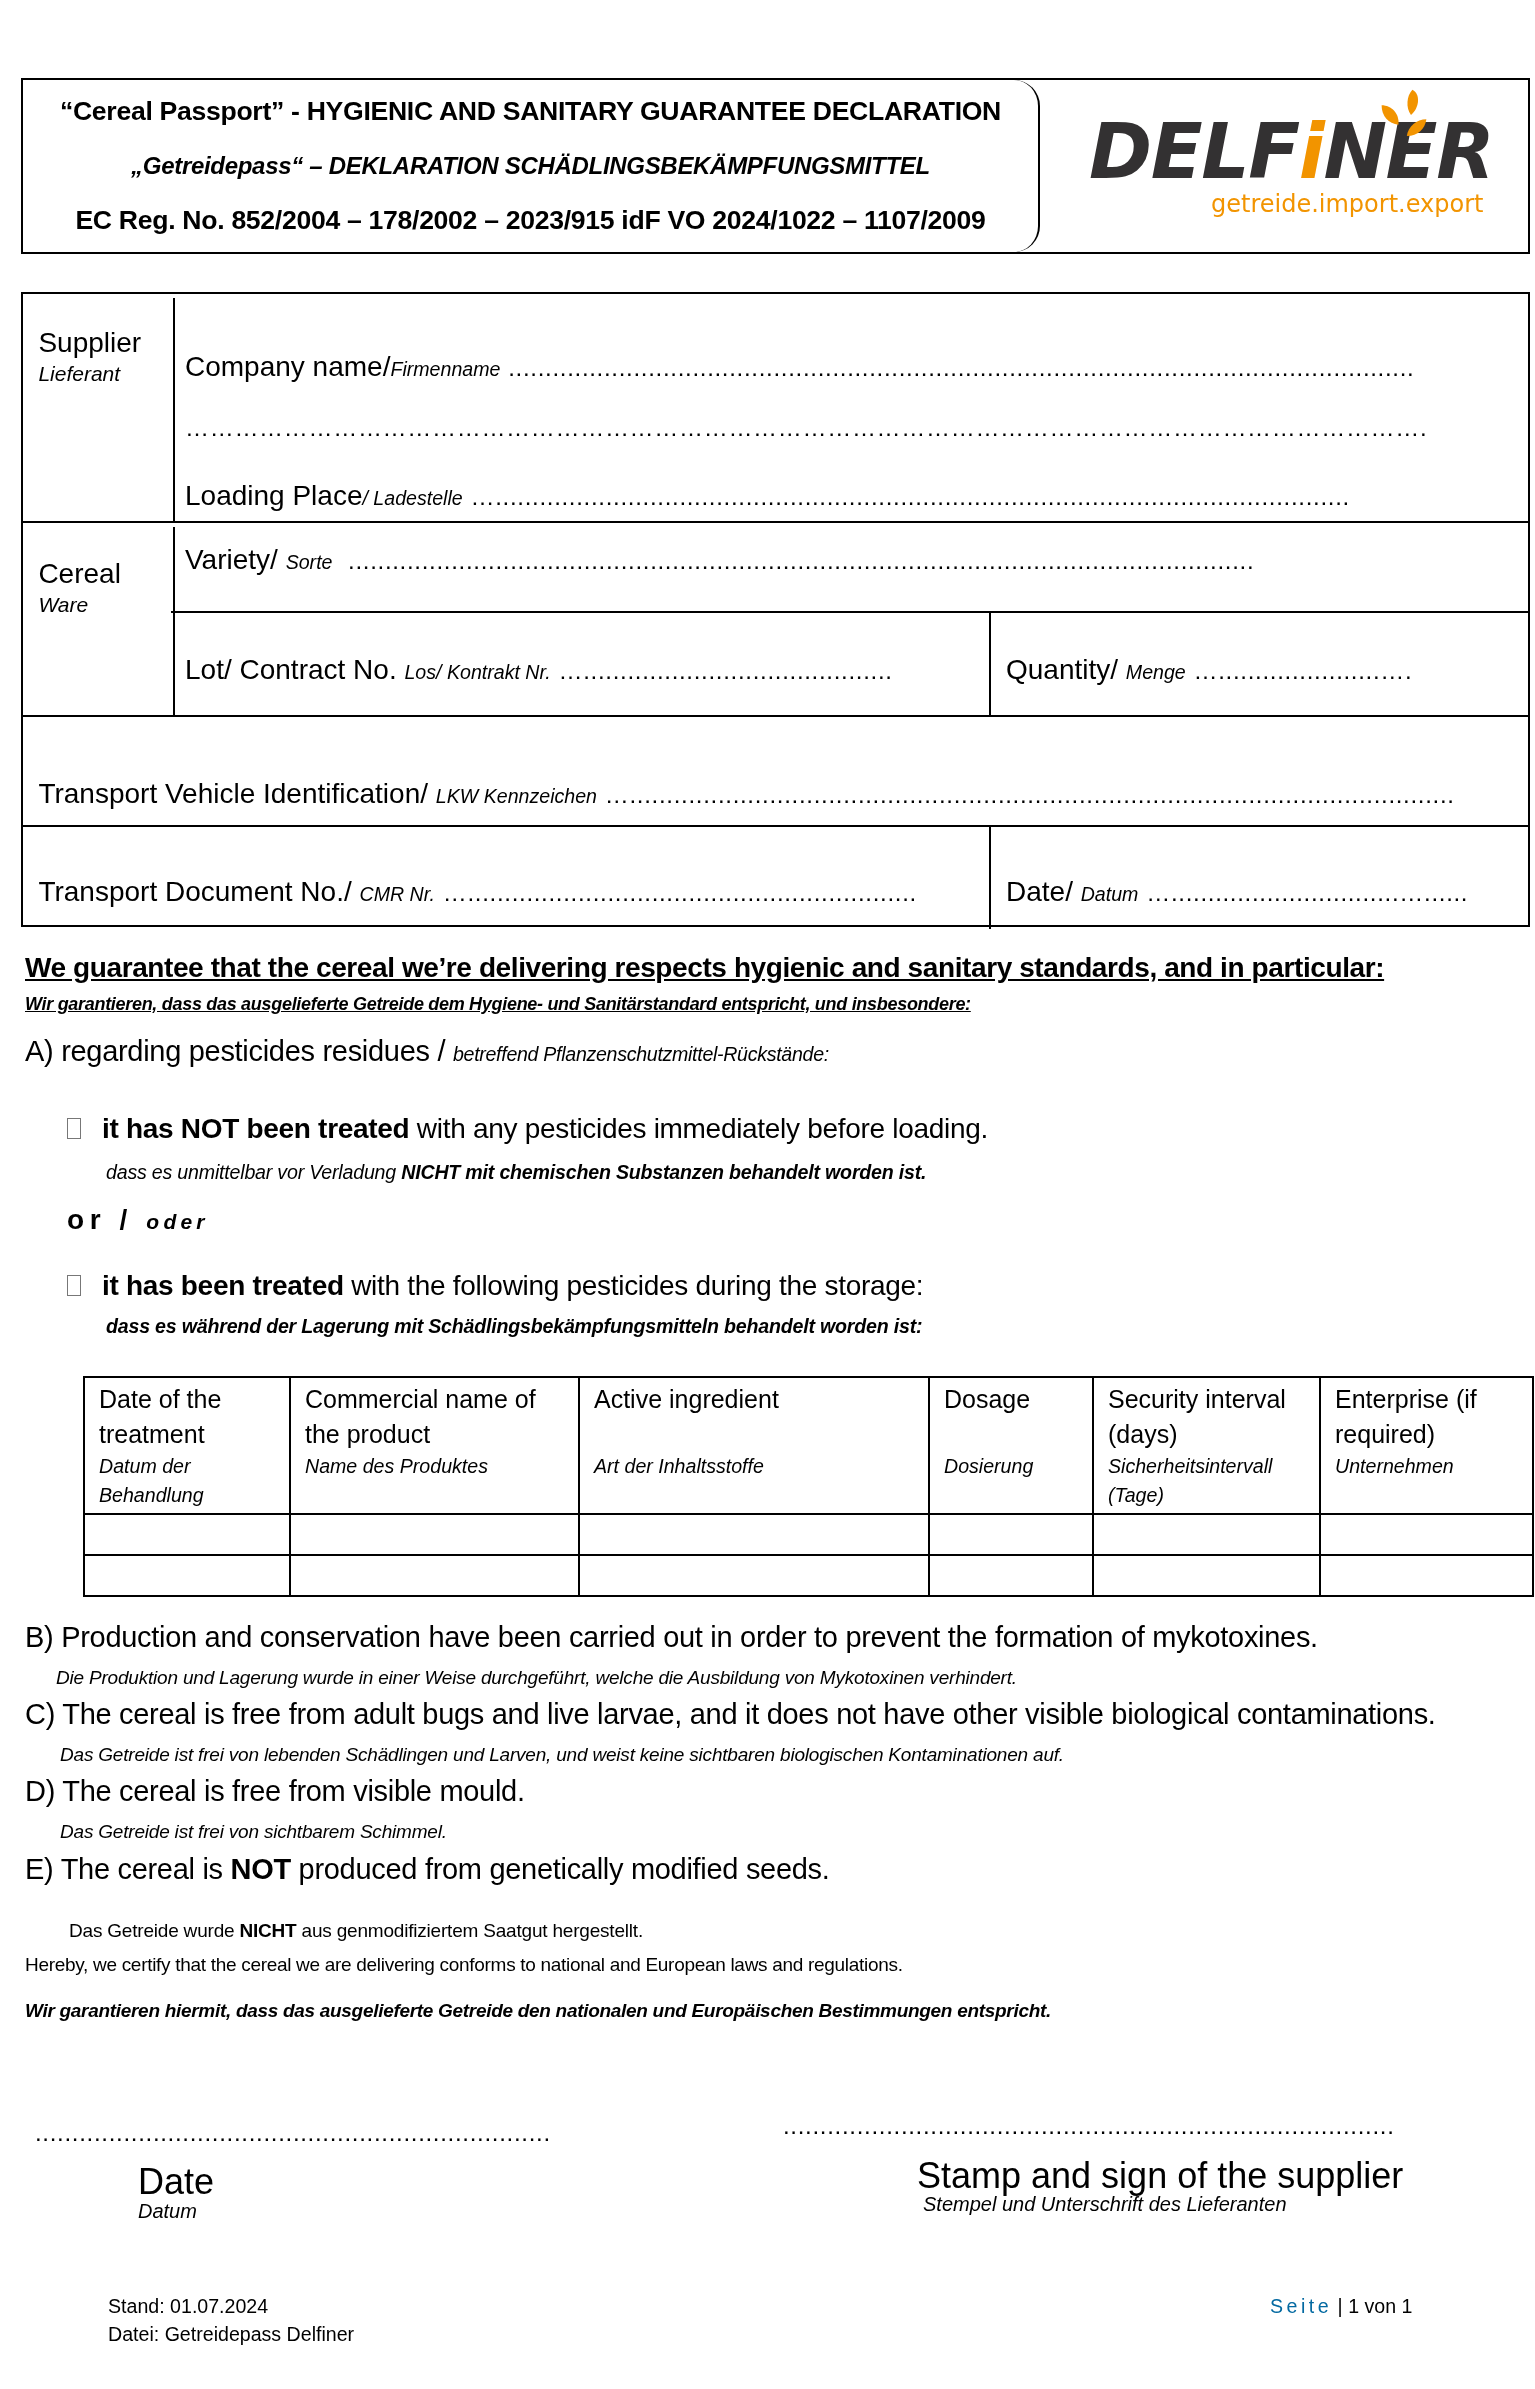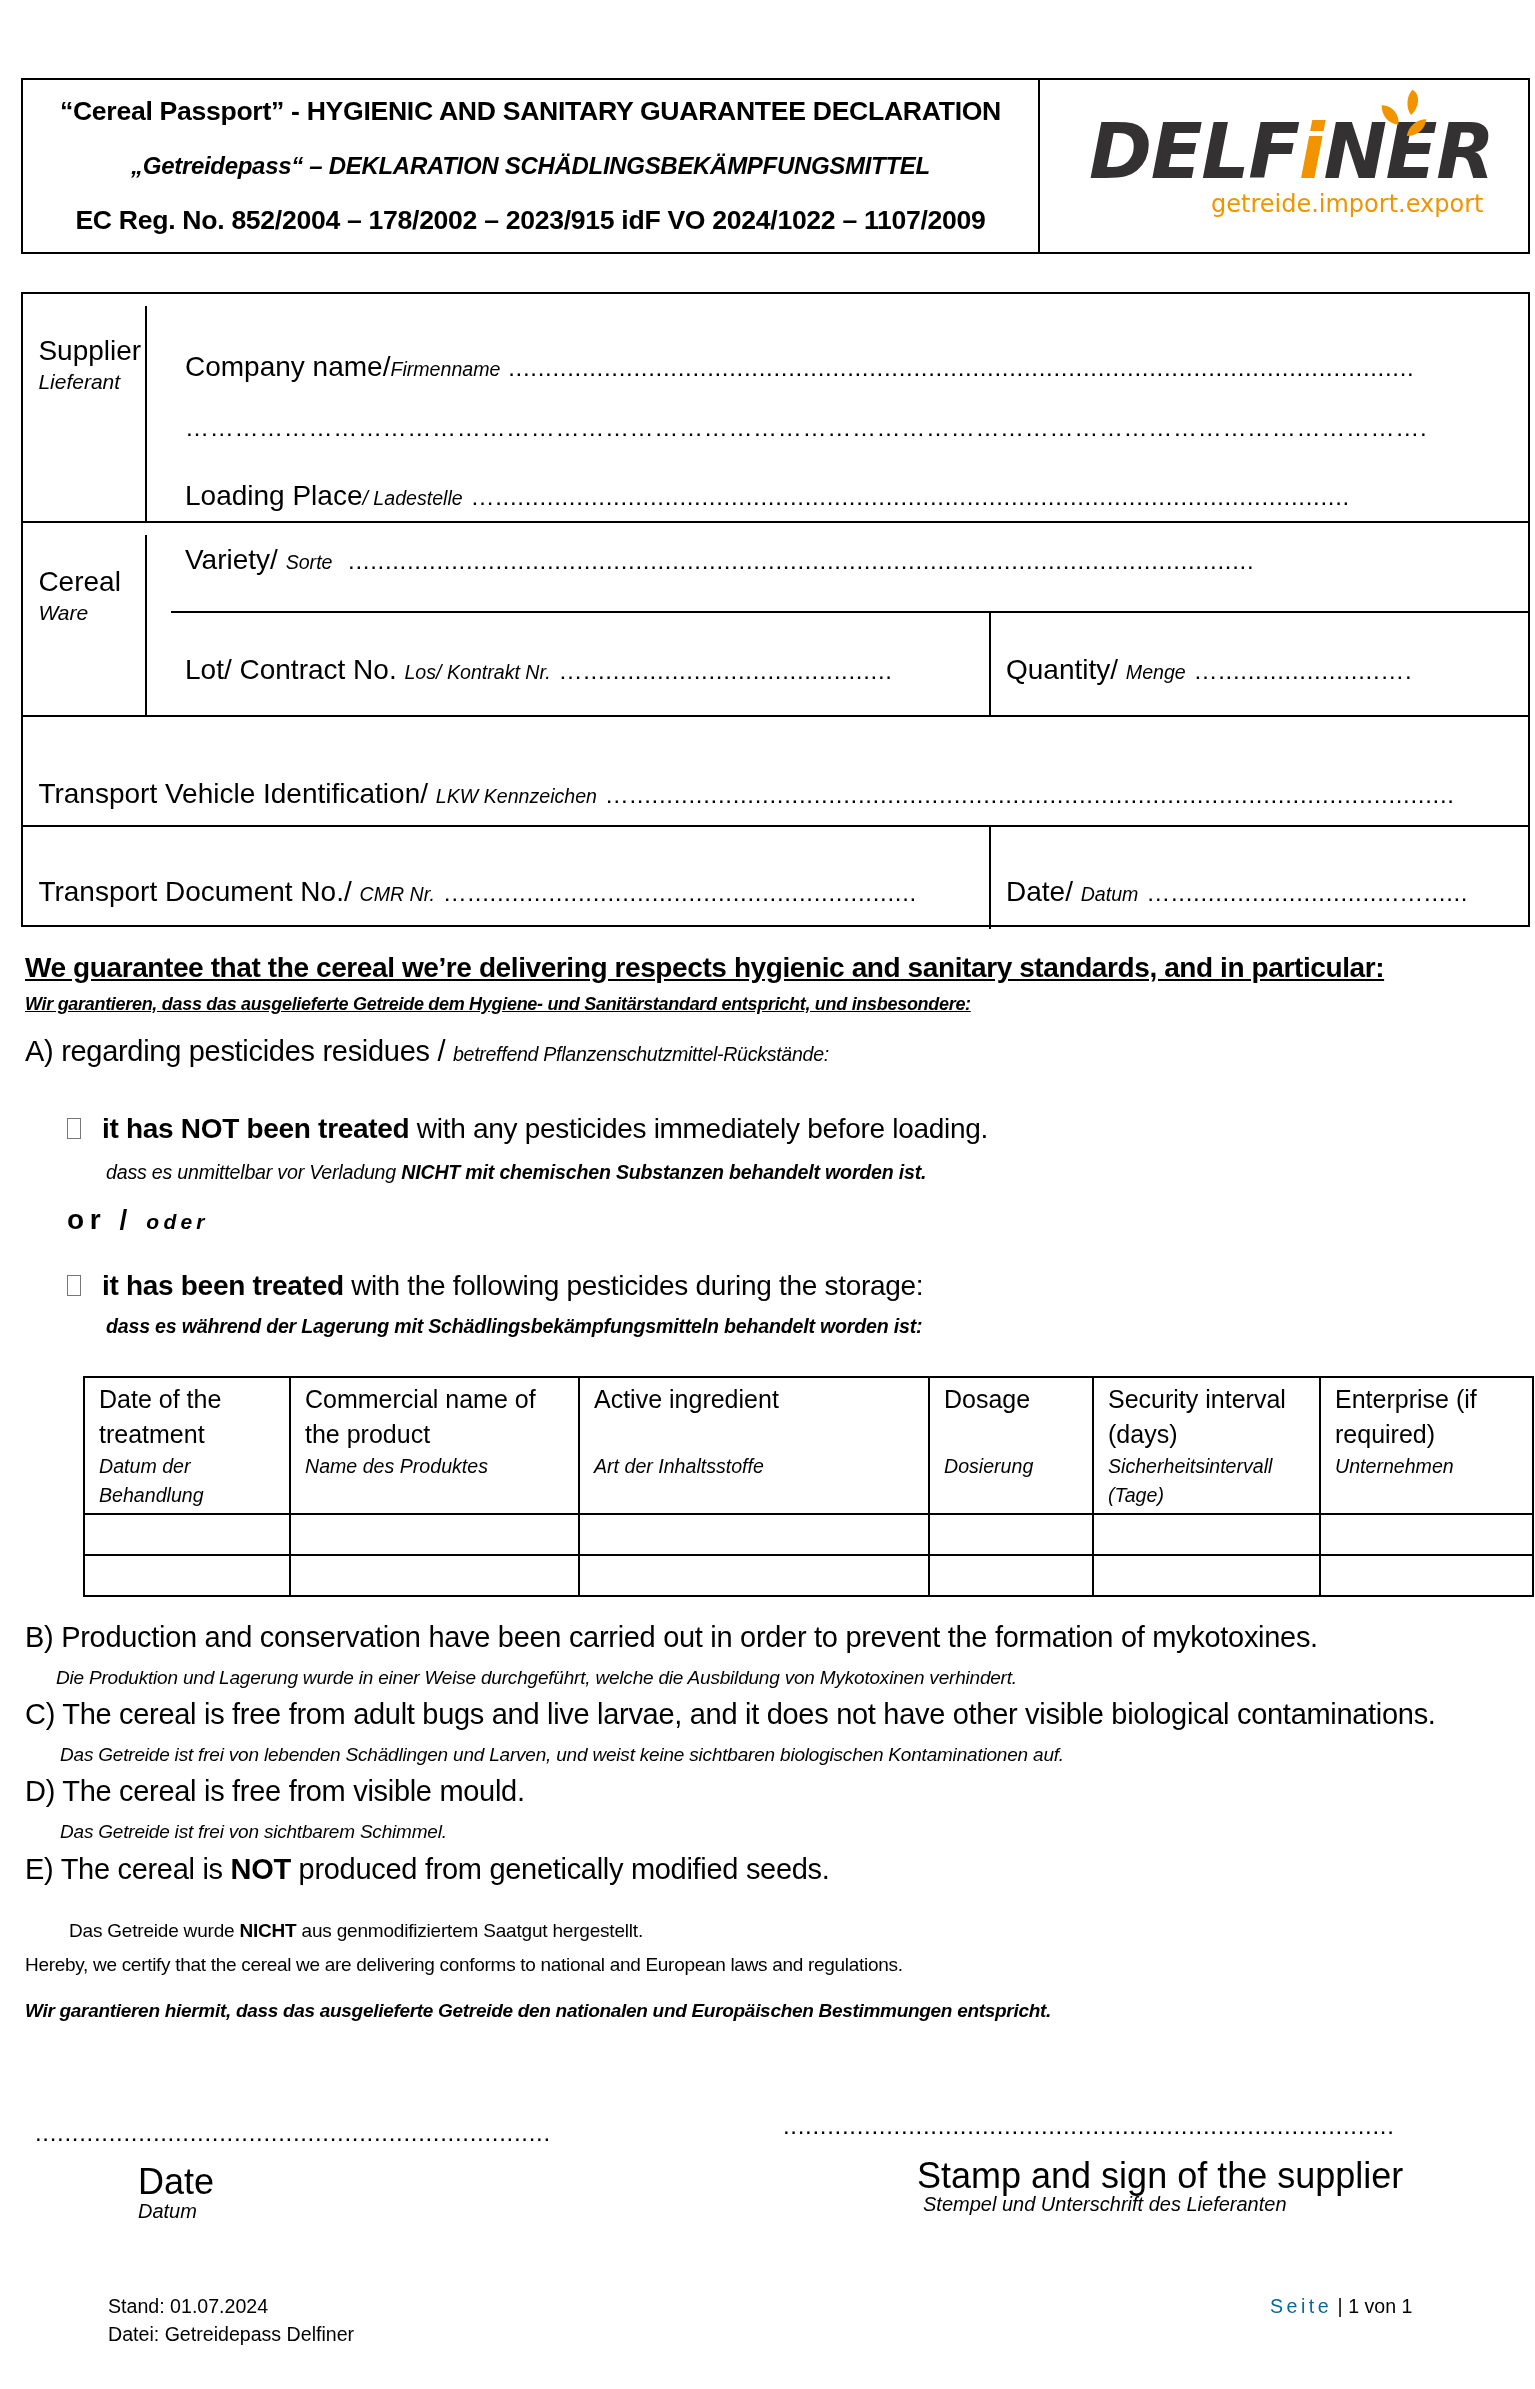--- a/index.html
+++ b/index.html
@@ -13,20 +13,21 @@
 
     
     .header-box {
       position: absolute; left: 21px; top: 78px; width: 1509px; height: 176px;
       border: 2.1px solid #000; display: flex;
     }
     .header-text {
       width: 1017px; border-right: 2.1px solid #000;
       display: flex; flex-direction: column; justify-content: space-around; align-items: center;
       padding: 4.2px 0;
+      border-radius: 26px;
     }
     .h-title { font-weight: bold; font-size: 26.6px; letter-spacing: -0.3px; }
     .h-sub { font-weight: bold; font-style: italic; font-size: 24px; letter-spacing: -0.3px; }
     .h-reg { font-weight: bold; font-size: 26.6px; letter-spacing: -0.3px; }
     .logo-cell { flex: 1; position: relative; }
     .logo-word {
       position: absolute; left: 49px; top: 34px;
       font-family: "DejaVu Sans", sans-serif; font-weight: bold; font-style: italic;
       font-size: 76px; color: #333132; letter-spacing: -1.4px; line-height: 1;
     }
@@ -37,21 +38,21 @@
     }
     .logo-leaves { position: absolute; left: 336px; top: 7px; }
 
     
     .form-box {
       position: absolute; left: 21px; top: 292px; width: 1509px; height: 635px;
       border: 2.1px solid #000;
     }
     .form-row { position: absolute; left: 0; width: 100%; border-bottom: 2.1px solid #000; }
     .row-label {
-      position: absolute; left: 0; top: 12px; bottom: 0; width: 124px;
+      position: absolute; left: 0; top: 4px; bottom: 0; width: 152px;
       border-right: 2.1px solid #000; padding: 29px 0 0 15.4px;
     }
     .row-label .en { font-size: 28px; display: block; }
     .row-label .de { font-size: 21px; font-style: italic; display: block; margin-top: 2.8px; }
     .field { position: absolute; white-space: nowrap; font-size: 28px; }
     .field .de { font-style: italic; font-size: 19.6px; }
     .field .dots { font-size: 24px; letter-spacing: 0.7px; }
     .vline { position: absolute; top: 0; bottom: 0; border-left: 2.1px solid #000; }
     .hline { position: absolute; border-top: 2.1px solid #000; }
 

